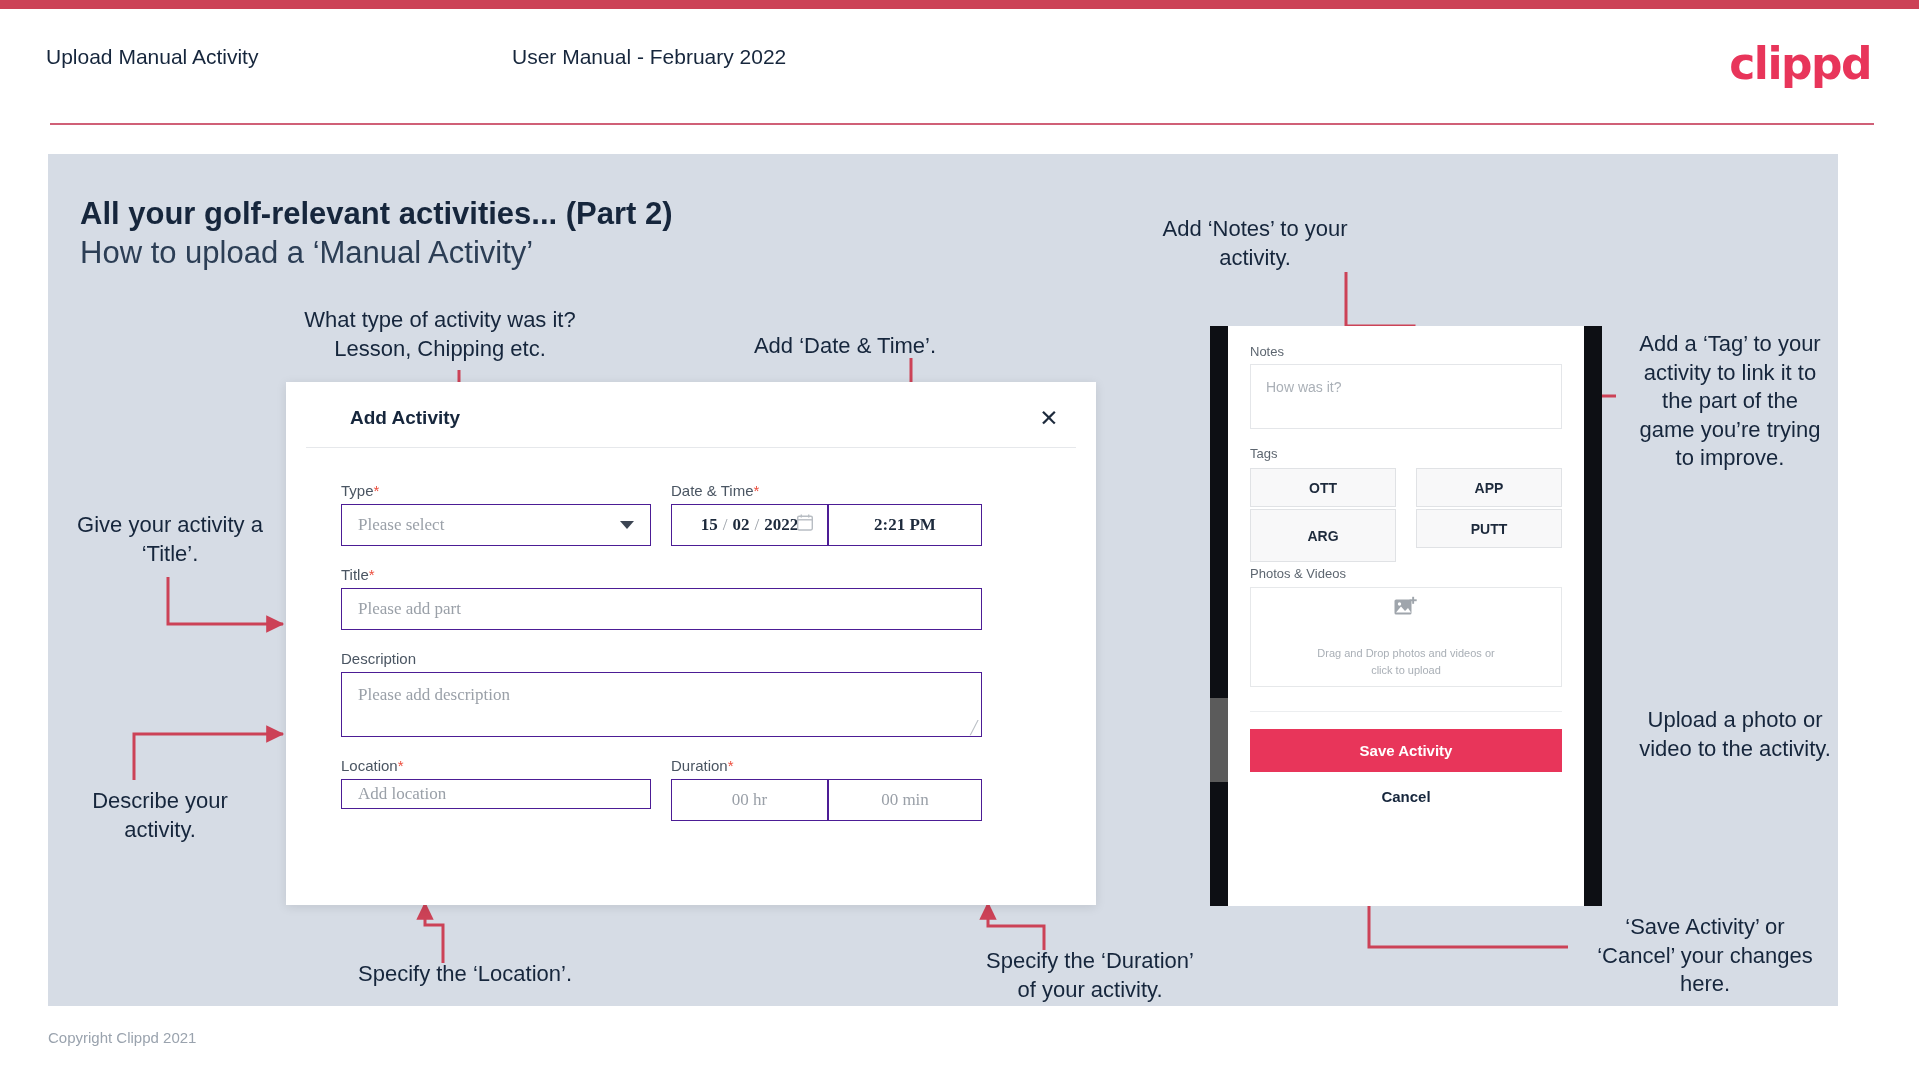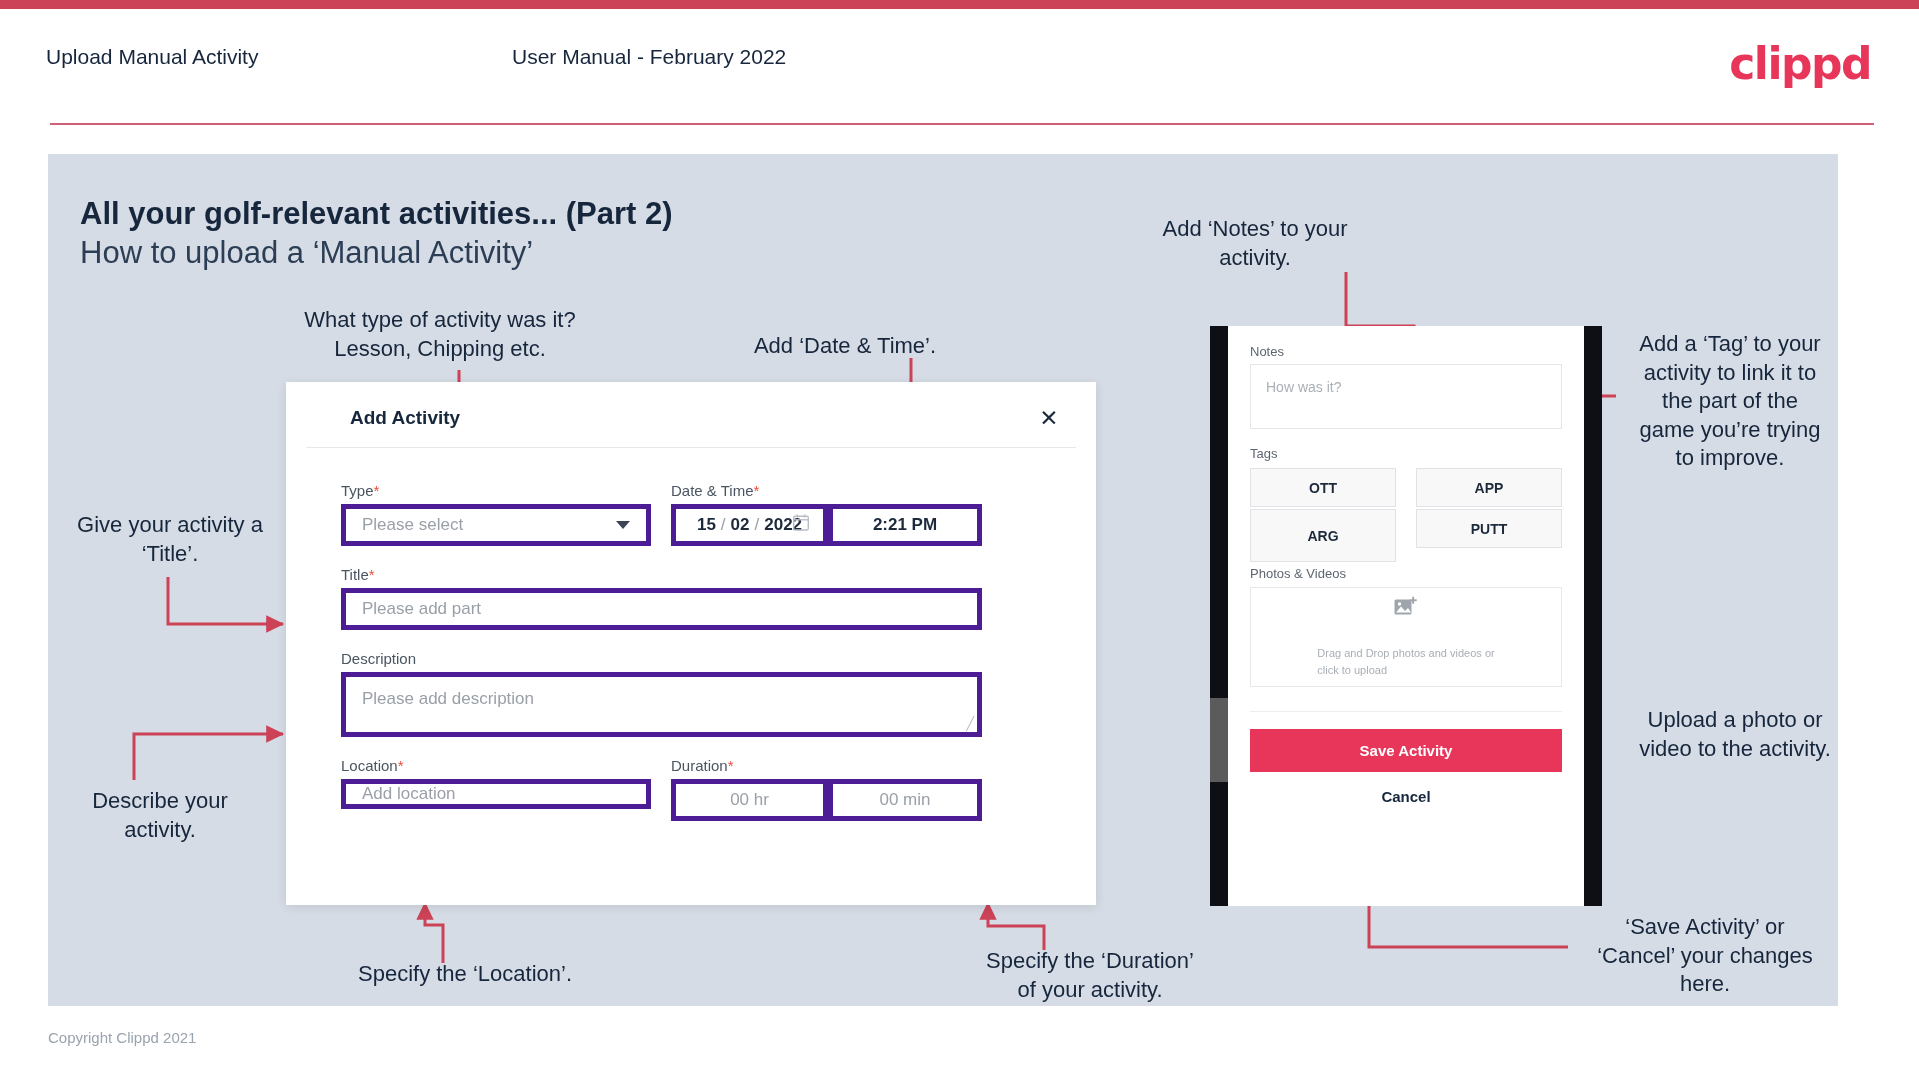--- a/index.html
+++ b/index.html
@@ -88,23 +88,23 @@
   }
 
   .fld-label {
     position: absolute;
     font-size: 15px; color: #4a5562; white-space: nowrap;
   }
   .req { color: #ec4d3d; font-size: 15px; }
 
   .inp {
     position: absolute;
-    background: #ffffff; border: 5px solid #4c1d95;
+    background: #ffffff; border: 1px solid #4c1d95;
     font-size: 17px; color: #9aa0a8;
-    display: flex; align-items: center; padding: 0 16px;
+    display: flex; align-items: center; padding: 0 16px; font-family: Liberation Serif, serif;
   }
   .inp.center { justify-content: center; padding: 4px; }
 
   .chev {
     position: absolute; right: 16px; top: 50%;
     transform: translateY(-50%);
     width: 0; height: 0;
     border-left: 7px solid transparent;
     border-right: 7px solid transparent;
     border-top: 8px solid #3c4553;
@@ -155,21 +155,21 @@
     display: flex; align-items: center; justify-content: center;
     font-size: 14px; font-weight: 700; color: #1d2a3c;
     cursor: pointer;
   }
   .drop-zone {
     position: absolute; border: 1px solid #e6e8ea; background: #fff;
     display: flex; flex-direction: column; align-items: center;
     justify-content: center; cursor: pointer;
   }
   .drop-text {
-    font-size: 11px; color: #a9afb6; line-height: 1.5;
+    font-size: 11px; color: #a9afb6; text-align: center; line-height: 1.5;
     margin-top: 23px;
   }
   .p-divider {
     position: absolute; height: 1px; background: #eceef0;
   }
   .save-btn {
     position: absolute;
     background: #e8355a; color: #ffffff;
     display: flex; align-items: center; justify-content: center;
     font-size: 15px; font-weight: 700; cursor: pointer;

